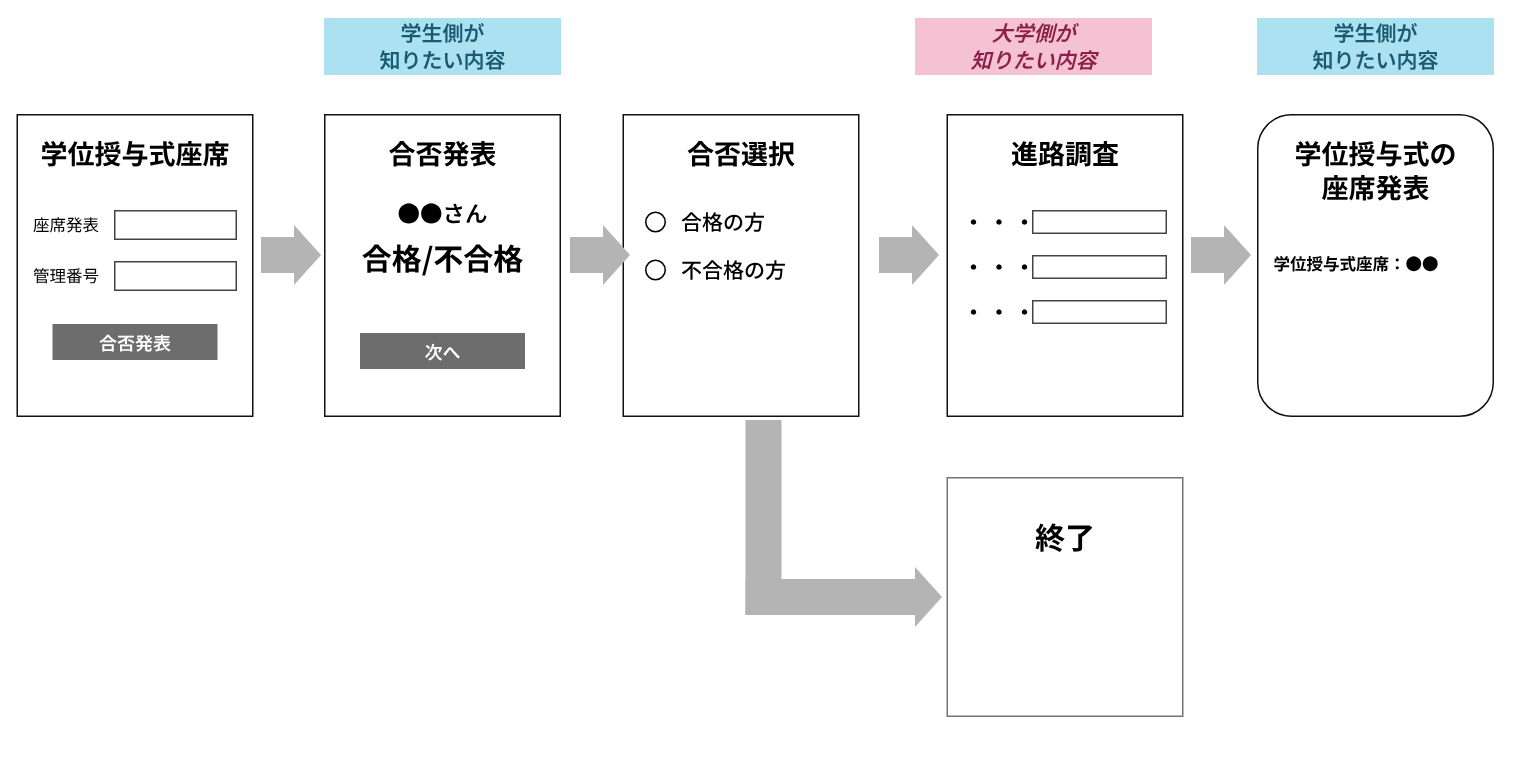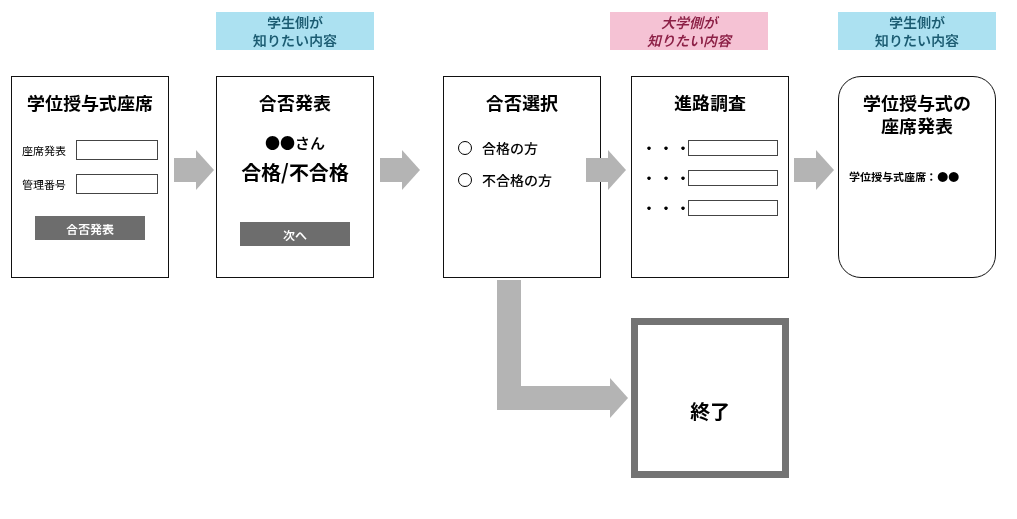--- a/index.html
+++ b/index.html
@@ -73,22 +73,22 @@
   }
   .survey-row {
     display:flex; align-items:center; margin-top:10px;
   }
   .survey-row .dots { font-size:14px; letter-spacing:3px; font-weight:700; width:46px;}
   .survey-row .inp { flex:1; height:16px; border:1px solid #444;}
   .info-row { font-size:11px; font-weight:700; margin-top:6px;}
   .placeholder-name { text-align:center; font-size:15px; font-weight:600; margin-top:18px;}
   .status-line { text-align:center; font-size:20px; font-weight:700; margin-top:4px;}
   .end-box {
-    position:absolute; width:158px; height:160px; border:7px solid #737373; background:#fff;
-    display:flex; align-items:center; justify-content:center; padding-top:24px;
+    position:absolute; width:158px; height:160px; border:1px solid #737373; background:#fff;
+    display:flex; align-items:flex-start; justify-content:center; padding-top:24px;
     font-size:20px; font-weight:700;
   }
   
   .arrow-h {
     position:absolute; height:24px; background:#b4b4b4;
   }
   .arrow-h::after {
     content:""; position:absolute; right:-18px; top:-8px;
     border-left:18px solid #b4b4b4; border-top:20px solid transparent; border-bottom:20px solid transparent;
   }
@@ -126,21 +126,21 @@
   <div class="btn" style="margin-top:22px;">合否発表</div>
 </div>
 
 <div class="box" style="left:216px; top:76px;">
   <div class="title">合否発表</div>
   <div class="placeholder-name">●●さん</div>
   <div class="status-line">合格/不合格</div>
   <div class="btn" style="margin-top:36px;">次へ</div>
 </div>
 
-<div class="box" style="left:443px; top:76px;">
+<div class="box" style="left:415px; top:76px;">
   <div class="title">合否選択</div>
   <div class="radio-row" style="margin-top:24px;">
     <div class="circ"></div>
     <span>合格の方</span>
   </div>
   <div class="radio-row">
     <div class="circ"></div>
     <span>不合格の方</span>
   </div>
 </div>

